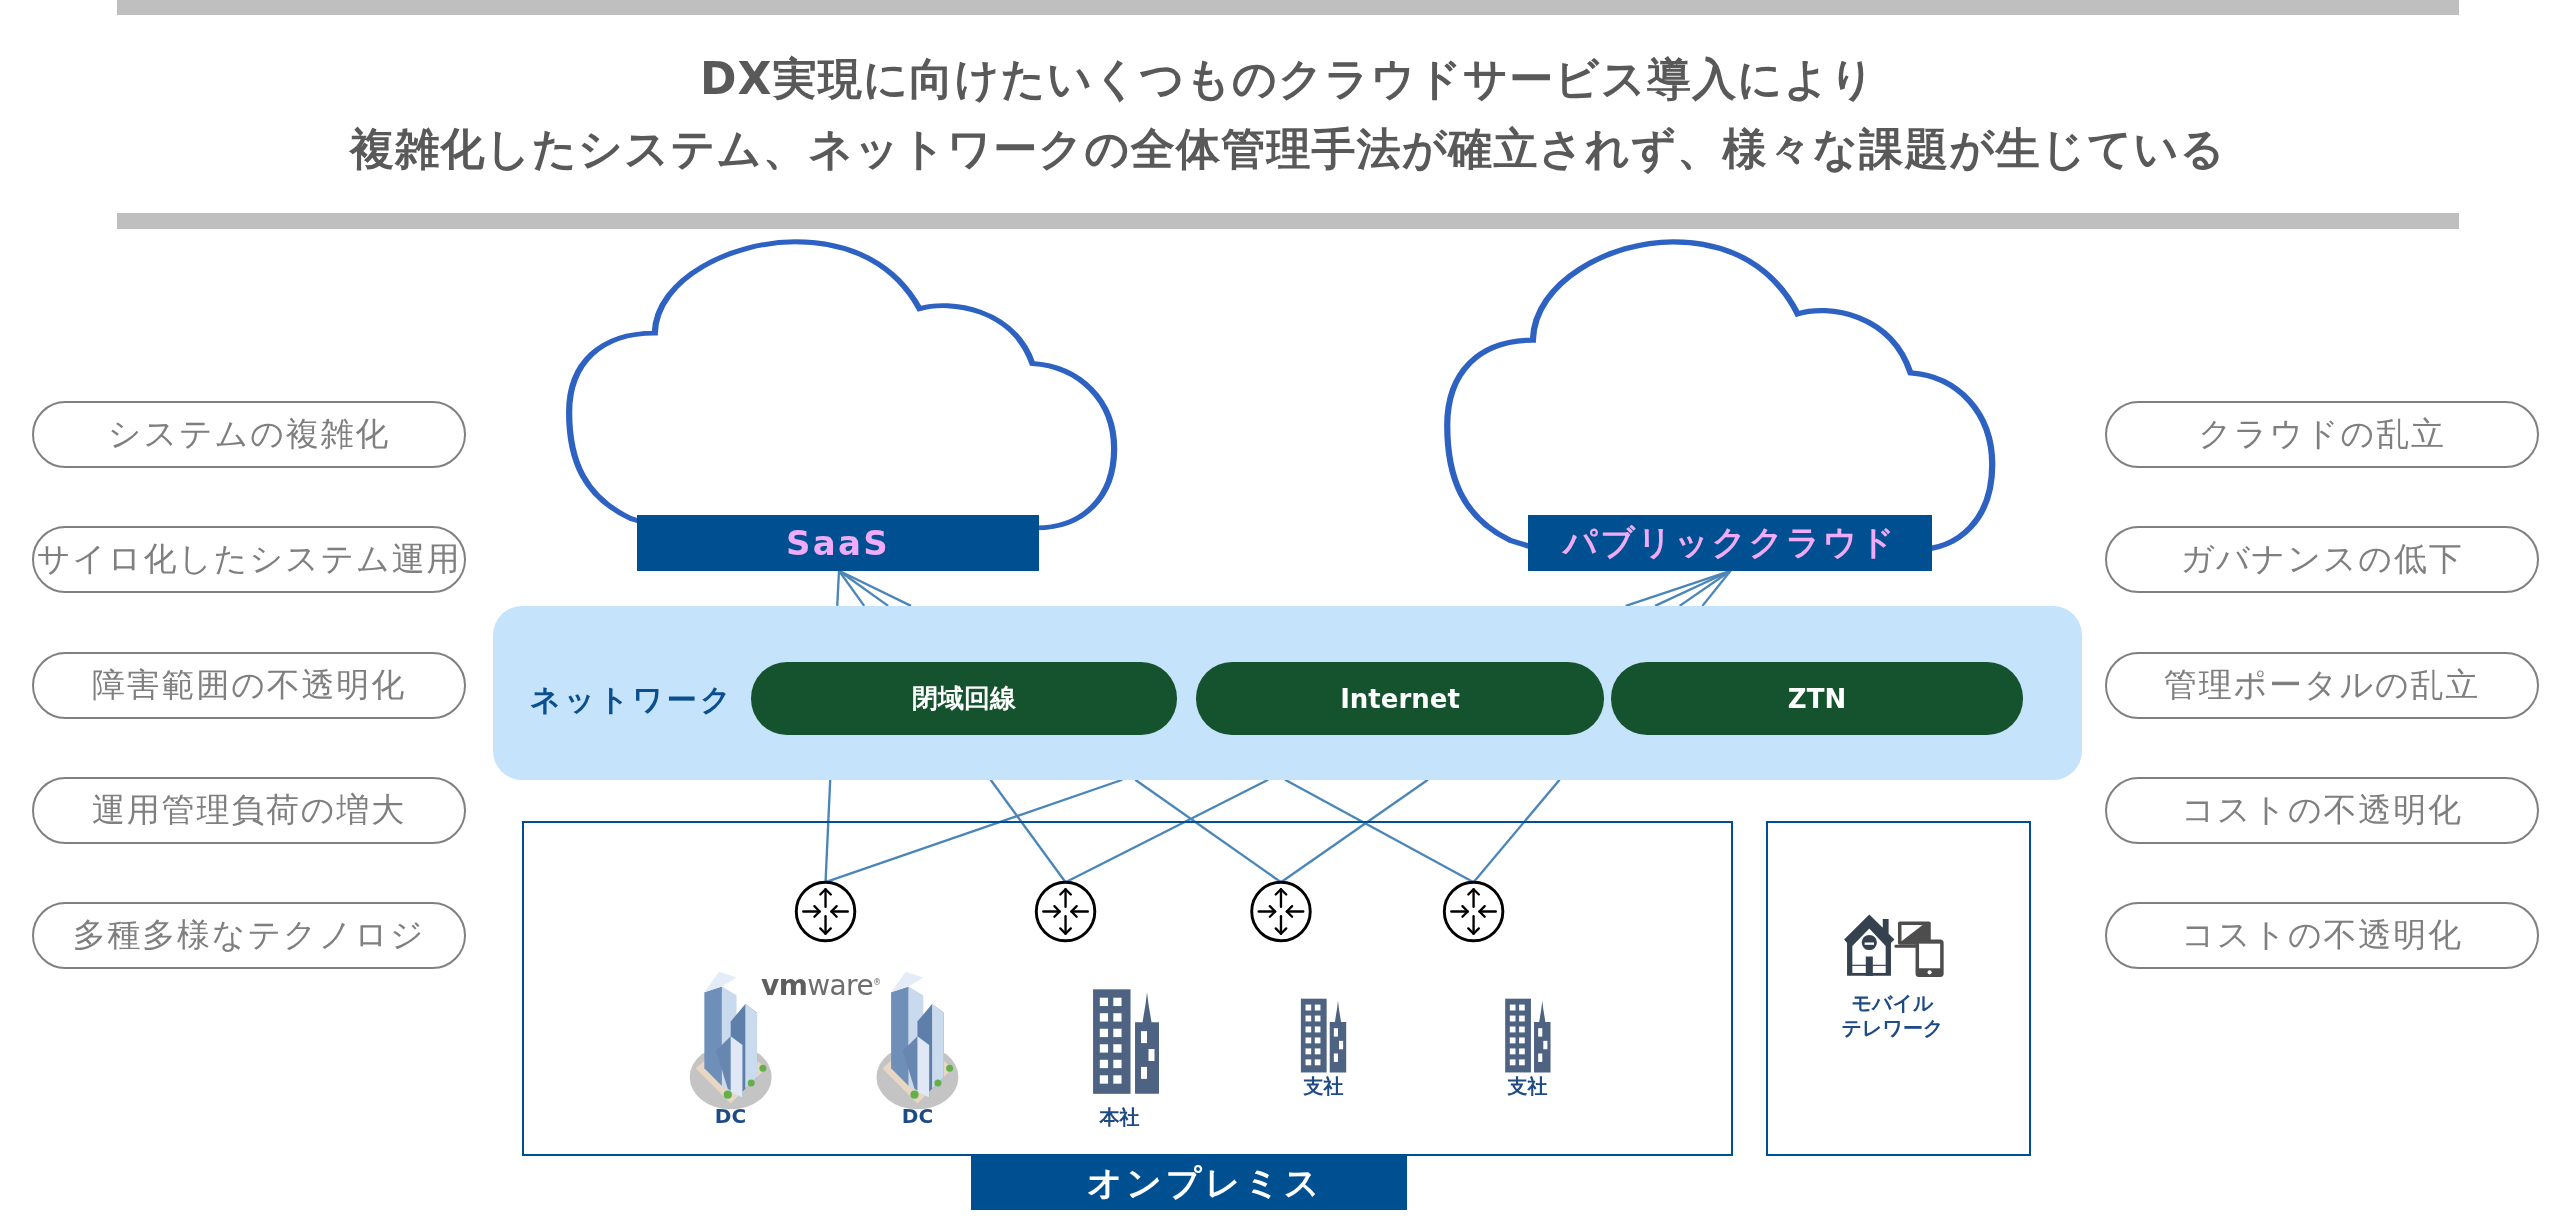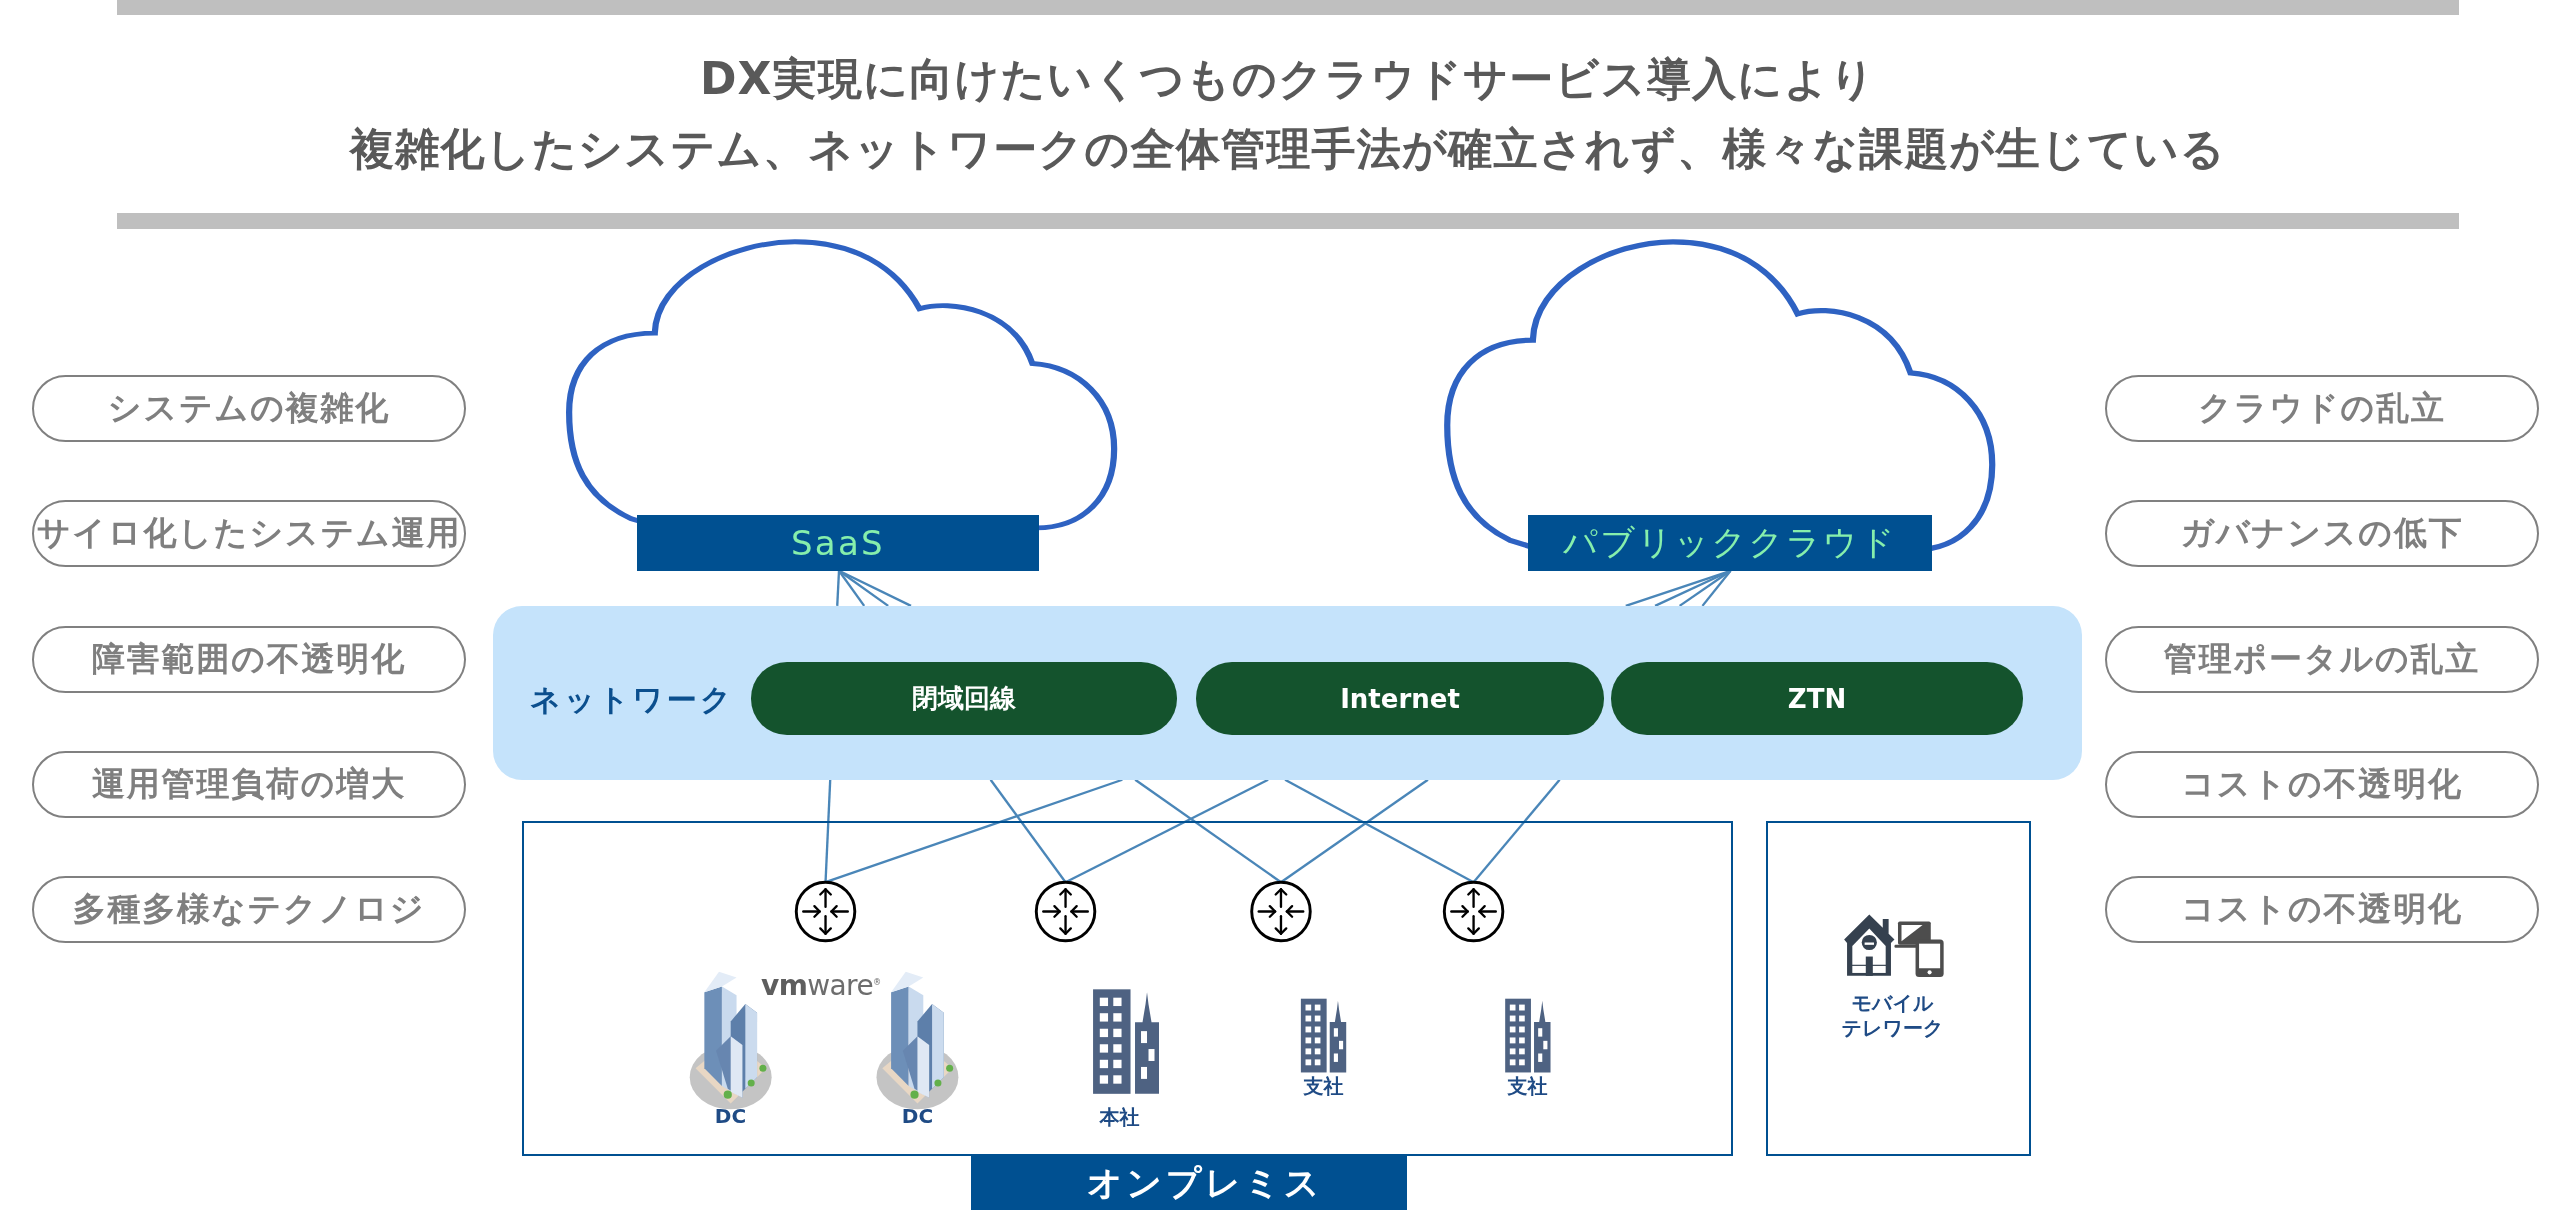--- a/index.html
+++ b/index.html
@@ -3,24 +3,24 @@
 <meta charset="utf-8">
 <style>
   html, body { margin: 0; padding: 0; background: #ffffff; }
   body { width: 2576px; height: 1227px; position: relative; overflow: hidden;
          font-family: "DejaVu Sans", "Liberation Sans", sans-serif; }
   .hbar { position: absolute; left: 117px; width: 2342px; background: #bfbfbf; }
   .title-line { position: absolute; left: 0; width: 2576px; text-align: center;
                 color: #595959; font-weight: bold; font-size: 44px; line-height: 56px; letter-spacing: 1.2px; }
   .issue-pill { position: absolute; width: 430px; height: 63px; border: 2.9px solid #808080;
                 border-radius: 35px; box-sizing: content-box; display: flex; align-items: center;
-                justify-content: center; color: #7f7f7f; font-weight: bold; font-size: 33px;
-                letter-spacing: 1.8px; background: #fff; }
+                justify-content: center; color: #7f7f7f; font-weight: normal; font-size: 33px;
+                letter-spacing: 1.8px; background: #fff; margin-top: 26px; }
   #wires { position: absolute; left: 0; top: 0; width: 2576px; height: 1227px; }
-  .cloud-label { position: absolute; background: #005091; color: #86efac; font-weight: normal;
+  .cloud-label { position: absolute; background: #005091; color: #f0abfc; font-weight: bold;
                  font-size: 34px; display: flex; align-items: center; justify-content: center; letter-spacing: 2.3px; }
   .net-band { position: absolute; left: 493px; top: 606px; width: 1589px; height: 174px;
               background: #c5e3fb; border-radius: 29px; }
   .net-label { position: absolute; left: 530px; top: 679px; height: 41px; line-height: 41px;
                color: #0b4f8e; font-weight: bold; font-size: 30px; letter-spacing: 3.5px; }
   .net-pill { position: absolute; top: 662px; height: 73px; background: #14532d; border-radius: 36px;
               color: #fff; font-weight: bold; font-size: 26px; display: flex; align-items: center; justify-content: center; }
   .box { position: absolute; border: 2.9px solid #005091; box-sizing: border-box; background: transparent; }
   .site-label { position: absolute; color: #1f4b85; font-weight: bold; font-size: 20px; text-align: center; width: 117px; }
   .onprem-label { position: absolute; left: 971px; top: 1156px; width: 404px; height: 54px; background: #005091;

